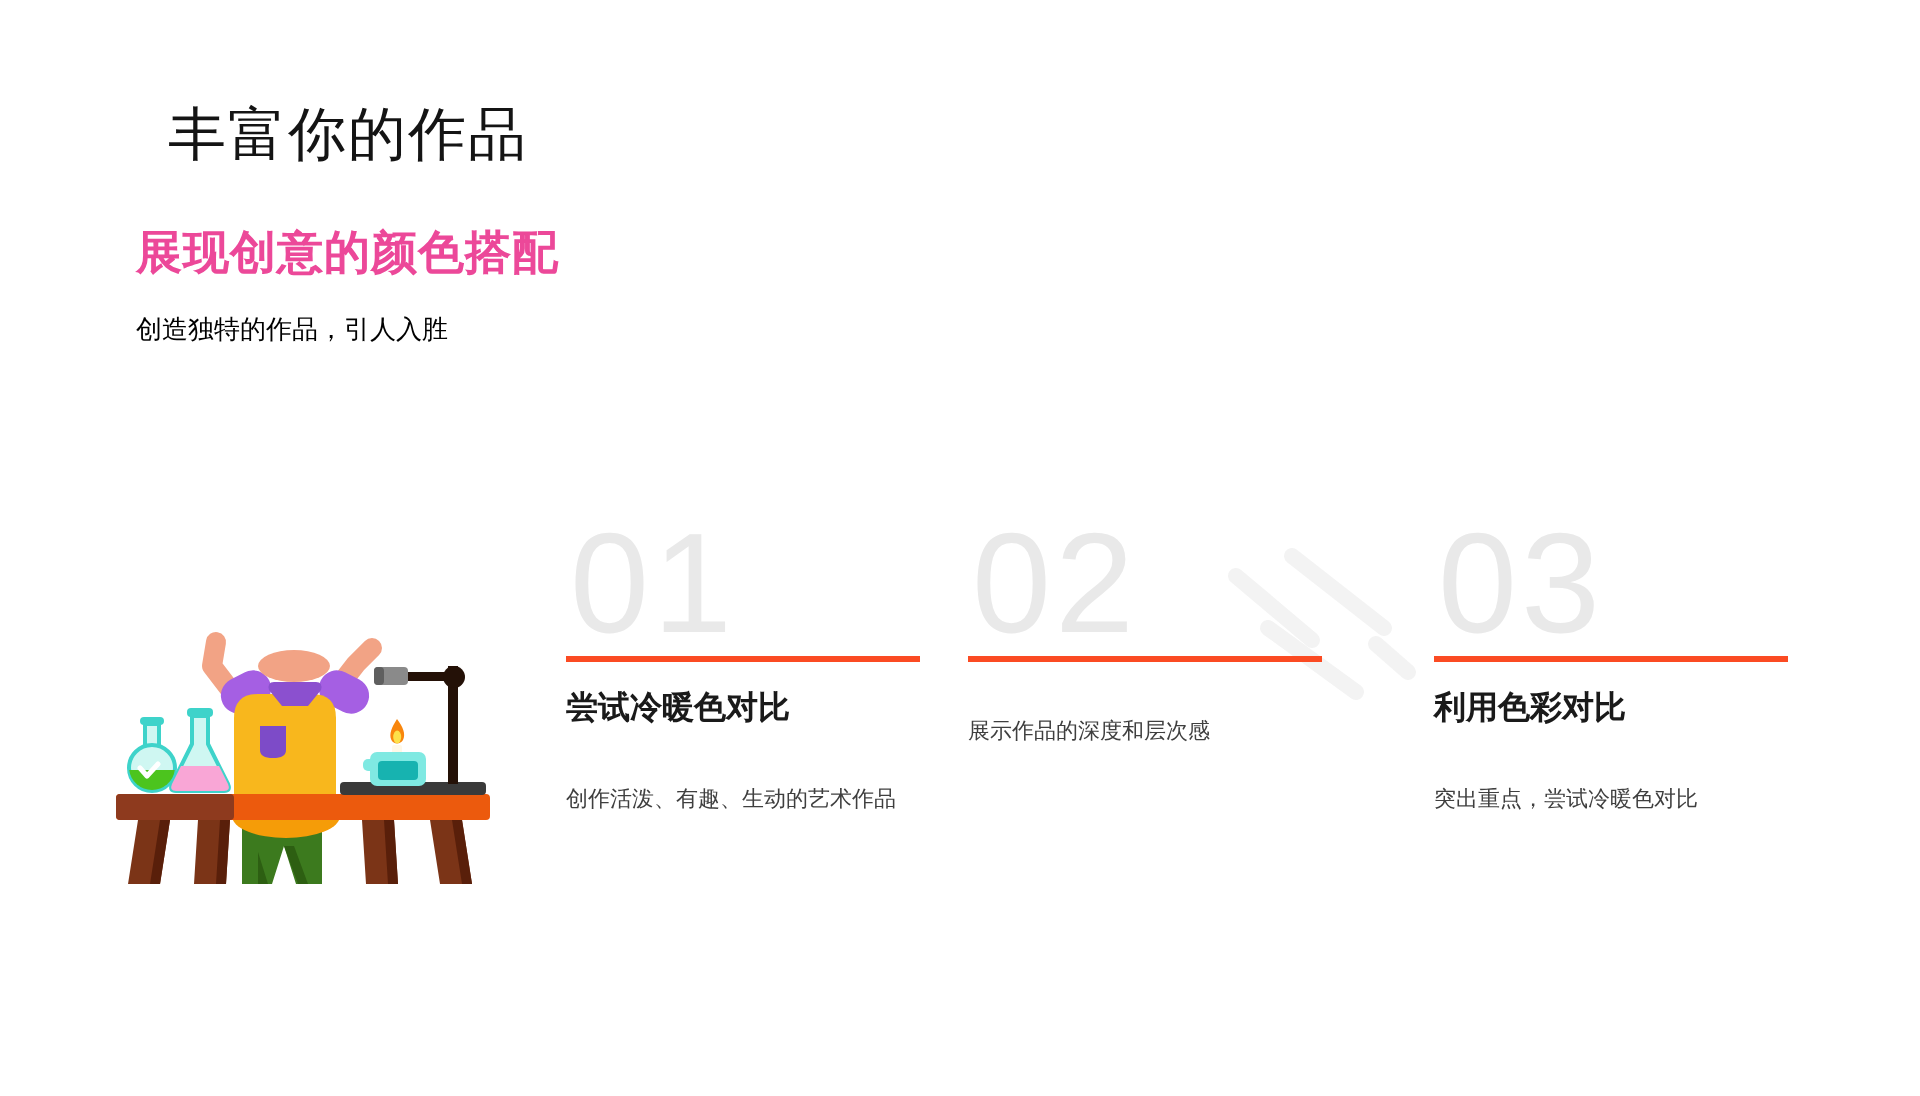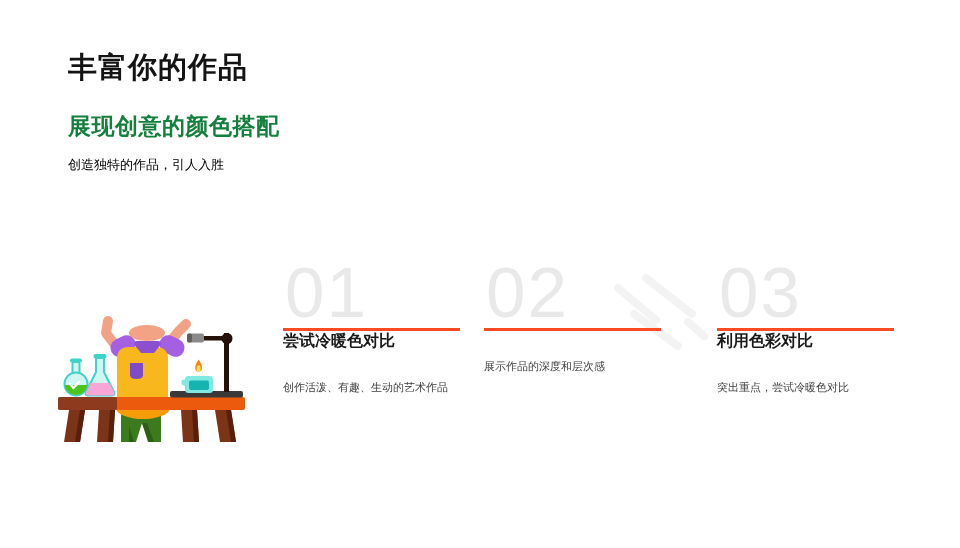--- a/index.html
+++ b/index.html
@@ -6,41 +6,41 @@
   .slide {
     position: relative;
     width: 960px;
     height: 548px;
     background: var(--bg, #ffffff);
     overflow: hidden;
     font-family: "Liberation Sans", sans-serif;
     color: #141414;
   }
   .title {
-    position: absolute; left: 68px; top: 48px;
-    font-size: 29px; font-weight: 700; color: #141414; letter-spacing: 1px;
+    position: absolute; left: 84px; top: 48px;
+    font-size: 29px; font-weight: 400; color: #141414; letter-spacing: 1px;
   }
   .subtitle {
     position: absolute; left: 68px; top: 111px;
-    font-size: 23px; font-weight: 700; color: #15803d; letter-spacing: 0.5px;
+    font-size: 23px; font-weight: 700; color: #ec4899; letter-spacing: 0.5px;
   }
   .desc {
     position: absolute; left: 68px; top: 156px;
     font-size: 13px; color: #000000;
   }
   .steps-row { position: absolute; left: 0; top: 0; width: 100%; height: 100%; }
   .step { position: absolute; top: 258px; width: 177px; }
   .step-num {
     height: 70px; line-height: 70px; padding-left: 2px;
     font-size: 71px; font-weight: 400; letter-spacing: 2px;
     color: var(--num, #e9e9e9);
     white-space: nowrap; overflow: visible;
   }
   .step-line { height: 3px; background: var(--accent, #fb4b23); }
-  .step-heading { font-size: 16px; font-weight: 700; color: #1a1a1a; }
+  .step-heading { margin-top: 13px; font-size: 16px; font-weight: 700; color: #1a1a1a; }
   .step-body { margin-top: 27px; font-size: 11px; line-height: 1.5; color: #3f3f3f; }
   .illustration { position: absolute; left: 55px; top: 296px; width: 212px; height: 150px; }
   .decor { position: absolute; left: 600px; top: 266px; width: 120px; height: 90px; }
 </style>
 </head>
 <body>
 
 <div class="slide">
 
   <div class="title">丰富你的作品</div>

